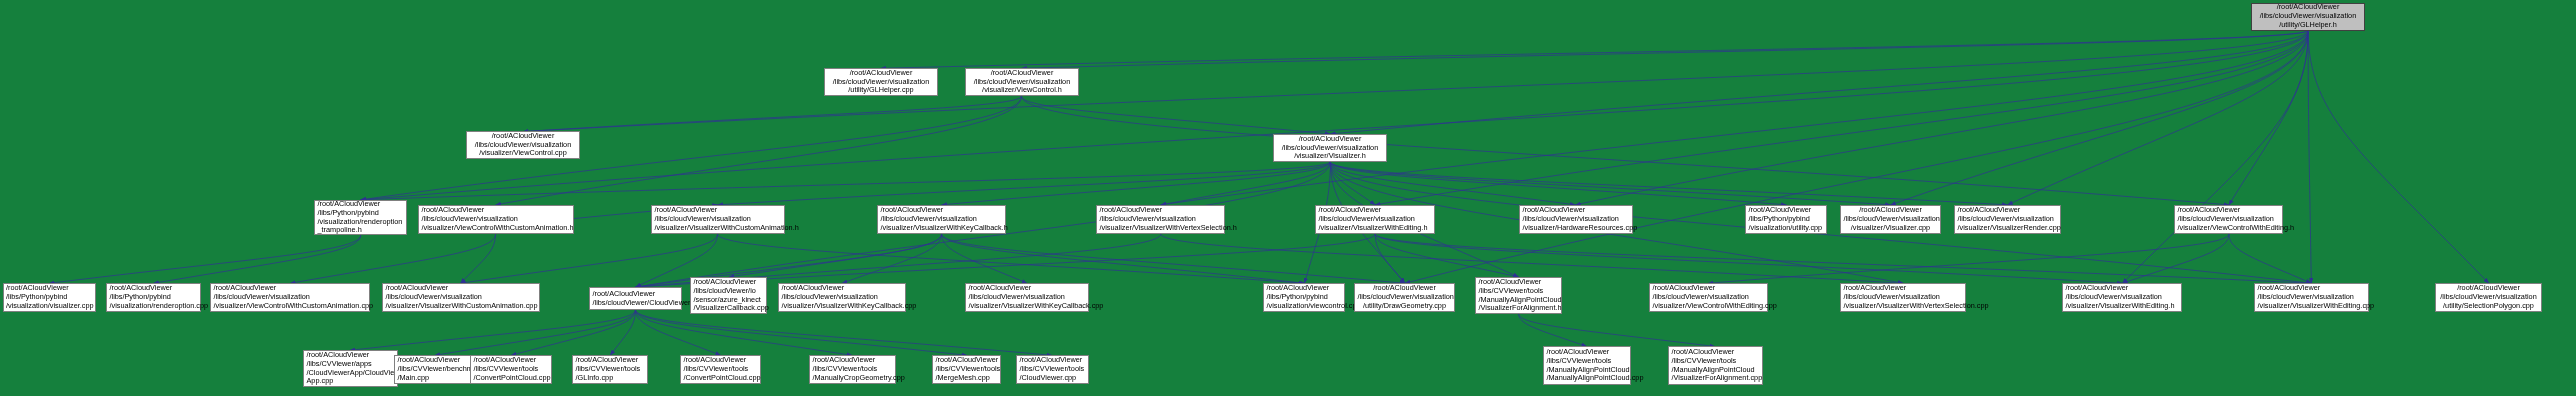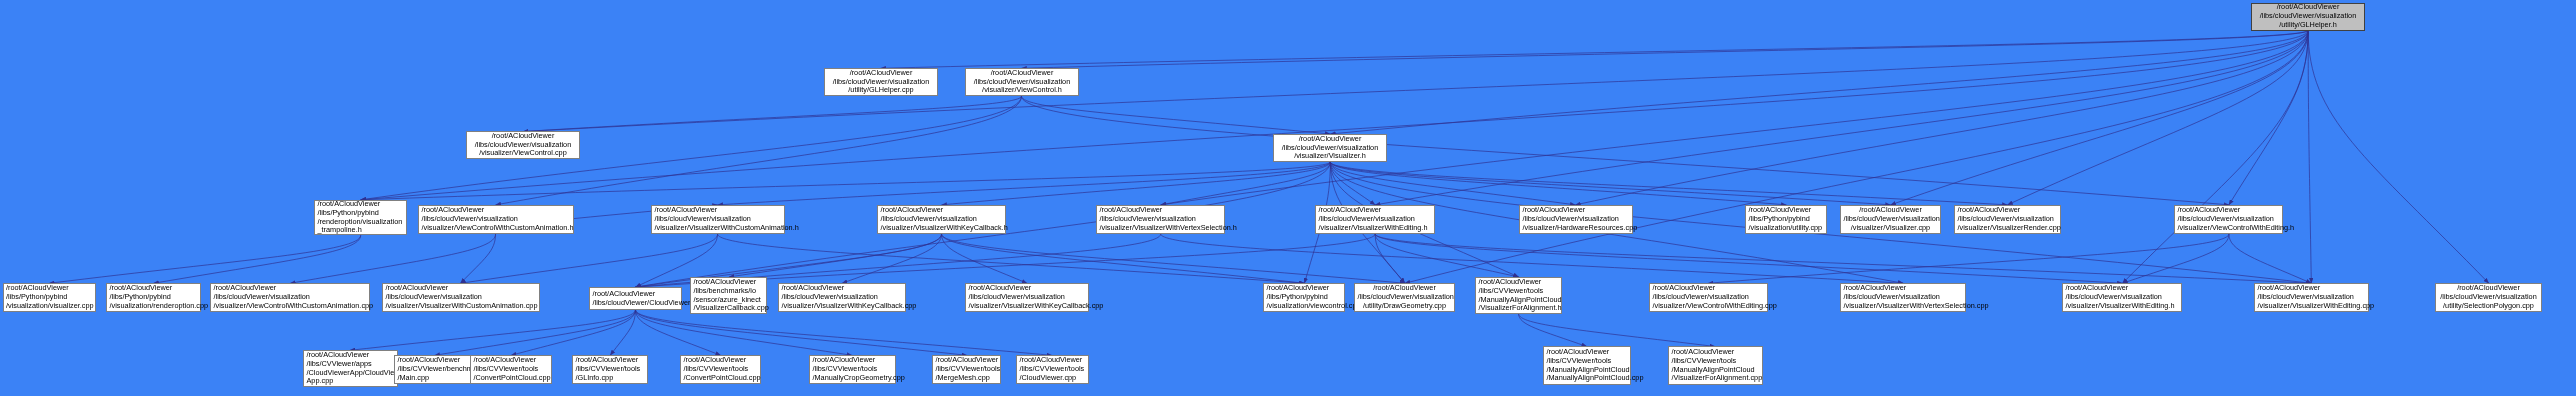--- a/index.html
+++ b/index.html
@@ -4,21 +4,21 @@
 <style>
   html, body {
     margin: 0;
     padding: 0;
     background: #ffffff;
   }
   #graph {
     position: relative;
     width: 2576px;
     height: 396px;
-    background: #3b82f6;
+    background: #15803d;
     font-family: "Liberation Sans", sans-serif;
     overflow: hidden;
   }
   #edges {
     position: absolute;
     left: 0;
     top: 0;
     width: 2576px;
     height: 399px;
     pointer-events: none;
@@ -134,37 +134,37 @@
         <path d="M2404,496 C2404,514.2 2438.56,522 2512,548" marker-end="url(#arrow)"></path>
         <path d="M2404,496 C2404,514.2 2503.52,522 2715,548" marker-end="url(#arrow)"></path>
       </g>
   </svg>
   <div id="node-layer">
       <div class="node center root" style="left: 2251px; top: 2.5px; width: 114px; height: 28px;"><span class="ln">/root/ACloudViewer</span><span class="ln">/libs/cloudViewer/visualization</span><span class="ln">/utility/GLHelper.h</span></div>
       <div class="node center" style="left: 824px; top: 68px; width: 114px; height: 28px;"><span class="ln">/root/ACloudViewer</span><span class="ln">/libs/cloudViewer/visualization</span><span class="ln">/utility/GLHelper.cpp</span></div>
       <div class="node center" style="left: 965px; top: 68px; width: 114px; height: 28px;"><span class="ln">/root/ACloudViewer</span><span class="ln">/libs/cloudViewer/visualization</span><span class="ln">/visualizer/ViewControl.h</span></div>
       <div class="node center" style="left: 466px; top: 131px; width: 114px; height: 28px;"><span class="ln">/root/ACloudViewer</span><span class="ln">/libs/cloudViewer/visualization</span><span class="ln">/visualizer/ViewControl.cpp</span></div>
       <div class="node center" style="left: 1273px; top: 134px; width: 114px; height: 28px;"><span class="ln">/root/ACloudViewer</span><span class="ln">/libs/cloudViewer/visualization</span><span class="ln">/visualizer/Visualizer.h</span></div>
-      <div class="node left" style="left: 314px; top: 200px; width: 93px; height: 35px;"><span class="ln">/root/ACloudViewer</span><span class="ln">/libs/Python/pybind</span><span class="ln">/renderoption/visualization</span><span class="ln">_trampoline.h</span></div>
+      <div class="node left" style="left: 314px; top: 200px; width: 93px; height: 35px;"><span class="ln">/root/ACloudViewer</span><span class="ln">/libs/Python/pybind</span><span class="ln">/visualization/renderoption</span><span class="ln">_trampoline.h</span></div>
       <div class="node left" style="left: 418px; top: 205px; width: 156px; height: 29px;"><span class="ln">/root/ACloudViewer</span><span class="ln">/libs/cloudViewer/visualization</span><span class="ln">/visualizer/ViewControlWithCustomAnimation.h</span></div>
       <div class="node left" style="left: 651px; top: 205px; width: 134px; height: 29px;"><span class="ln">/root/ACloudViewer</span><span class="ln">/libs/cloudViewer/visualization</span><span class="ln">/visualizer/VisualizerWithCustomAnimation.h</span></div>
       <div class="node left" style="left: 877px; top: 205px; width: 129px; height: 29px;"><span class="ln">/root/ACloudViewer</span><span class="ln">/libs/cloudViewer/visualization</span><span class="ln">/visualizer/VisualizerWithKeyCallback.h</span></div>
       <div class="node left" style="left: 1096px; top: 205px; width: 129px; height: 29px;"><span class="ln">/root/ACloudViewer</span><span class="ln">/libs/cloudViewer/visualization</span><span class="ln">/visualizer/VisualizerWithVertexSelection.h</span></div>
       <div class="node left" style="left: 1315px; top: 205px; width: 120px; height: 29px;"><span class="ln">/root/ACloudViewer</span><span class="ln">/libs/cloudViewer/visualization</span><span class="ln">/visualizer/VisualizerWithEditing.h</span></div>
       <div class="node left" style="left: 1519px; top: 205px; width: 114px; height: 29px;"><span class="ln">/root/ACloudViewer</span><span class="ln">/libs/cloudViewer/visualization</span><span class="ln">/visualizer/HardwareResources.cpp</span></div>
       <div class="node left" style="left: 1745px; top: 205px; width: 82px; height: 29px;"><span class="ln">/root/ACloudViewer</span><span class="ln">/libs/Python/pybind</span><span class="ln">/visualization/utility.cpp</span></div>
       <div class="node center" style="left: 1840px; top: 205px; width: 101px; height: 29px;"><span class="ln">/root/ACloudViewer</span><span class="ln">/libs/cloudViewer/visualization</span><span class="ln">/visualizer/Visualizer.cpp</span></div>
       <div class="node left" style="left: 1954px; top: 205px; width: 107px; height: 29px;"><span class="ln">/root/ACloudViewer</span><span class="ln">/libs/cloudViewer/visualization</span><span class="ln">/visualizer/VisualizerRender.cpp</span></div>
       <div class="node left" style="left: 2174px; top: 205px; width: 109px; height: 29px;"><span class="ln">/root/ACloudViewer</span><span class="ln">/libs/cloudViewer/visualization</span><span class="ln">/visualizer/ViewControlWithEditing.h</span></div>
       <div class="node left" style="left: 2.5px; top: 283px; width: 93px; height: 29px;"><span class="ln">/root/ACloudViewer</span><span class="ln">/libs/Python/pybind</span><span class="ln">/visualization/visualizer.cpp</span></div>
       <div class="node left" style="left: 106px; top: 283px; width: 95px; height: 29px;"><span class="ln">/root/ACloudViewer</span><span class="ln">/libs/Python/pybind</span><span class="ln">/visualization/renderoption.cpp</span></div>
       <div class="node left" style="left: 210px; top: 283px; width: 160px; height: 29px;"><span class="ln">/root/ACloudViewer</span><span class="ln">/libs/cloudViewer/visualization</span><span class="ln">/visualizer/ViewControlWithCustomAnimation.cpp</span></div>
       <div class="node left" style="left: 382px; top: 283px; width: 158px; height: 29px;"><span class="ln">/root/ACloudViewer</span><span class="ln">/libs/cloudViewer/visualization</span><span class="ln">/visualizer/VisualizerWithCustomAnimation.cpp</span></div>
       <div class="node left" style="left: 589px; top: 287px; width: 93px; height: 23px;"><span class="ln">/root/ACloudViewer</span><span class="ln">/libs/cloudViewer/CloudViewer.h</span></div>
-      <div class="node left" style="left: 690px; top: 277px; width: 77px; height: 37px;"><span class="ln">/root/ACloudViewer</span><span class="ln">/libs/benchmarks/io</span><span class="ln">/sensor/azure_kinect</span><span class="ln">/VisualizerCallback.cpp</span></div>
+      <div class="node left" style="left: 690px; top: 277px; width: 77px; height: 37px;"><span class="ln">/root/ACloudViewer</span><span class="ln">/libs/cloudViewer/io</span><span class="ln">/sensor/azure_kinect</span><span class="ln">/VisualizerCallback.cpp</span></div>
       <div class="node left" style="left: 778px; top: 283px; width: 128px; height: 29px;"><span class="ln">/root/ACloudViewer</span><span class="ln">/libs/cloudViewer/visualization</span><span class="ln">/visualizer/VisualizerWithKeyCallback.cpp</span></div>
       <div class="node left" style="left: 965px; top: 283px; width: 124px; height: 29px;"><span class="ln">/root/ACloudViewer</span><span class="ln">/libs/cloudViewer/visualization</span><span class="ln">/visualizer/VisualizerWithKeyCallback.cpp</span></div>
       <div class="node left" style="left: 1263px; top: 283px; width: 82px; height: 29px;"><span class="ln">/root/ACloudViewer</span><span class="ln">/libs/Python/pybind</span><span class="ln">/visualization/viewcontrol.cpp</span></div>
       <div class="node center" style="left: 1354px; top: 283px; width: 101px; height: 29px;"><span class="ln">/root/ACloudViewer</span><span class="ln">/libs/cloudViewer/visualization</span><span class="ln">/utility/DrawGeometry.cpp</span></div>
       <div class="node left" style="left: 1475px; top: 277px; width: 87px; height: 37px;"><span class="ln">/root/ACloudViewer</span><span class="ln">/libs/CVViewer/tools</span><span class="ln">/ManuallyAlignPointCloud</span><span class="ln">/VisualizerForAlignment.h</span></div>
       <div class="node left" style="left: 1649px; top: 283px; width: 119px; height: 29px;"><span class="ln">/root/ACloudViewer</span><span class="ln">/libs/cloudViewer/visualization</span><span class="ln">/visualizer/ViewControlWithEditing.cpp</span></div>
       <div class="node left" style="left: 1840px; top: 283px; width: 126px; height: 29px;"><span class="ln">/root/ACloudViewer</span><span class="ln">/libs/cloudViewer/visualization</span><span class="ln">/visualizer/VisualizerWithVertexSelection.cpp</span></div>
       <div class="node left" style="left: 2062px; top: 283px; width: 120px; height: 29px;"><span class="ln">/root/ACloudViewer</span><span class="ln">/libs/cloudViewer/visualization</span><span class="ln">/visualizer/VisualizerWithEditing.h</span></div>
       <div class="node left" style="left: 2254px; top: 283px; width: 115px; height: 29px;"><span class="ln">/root/ACloudViewer</span><span class="ln">/libs/cloudViewer/visualization</span><span class="ln">/visualizer/VisualizerWithEditing.cpp</span></div>
       <div class="node center" style="left: 2435px; top: 283px; width: 107px; height: 29px;"><span class="ln">/root/ACloudViewer</span><span class="ln">/libs/cloudViewer/visualization</span><span class="ln">/utility/SelectionPolygon.cpp</span></div>

